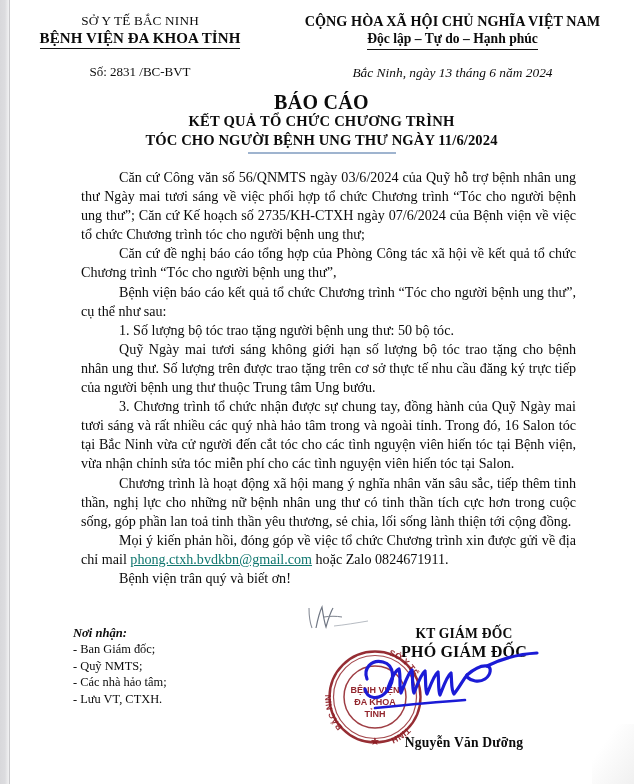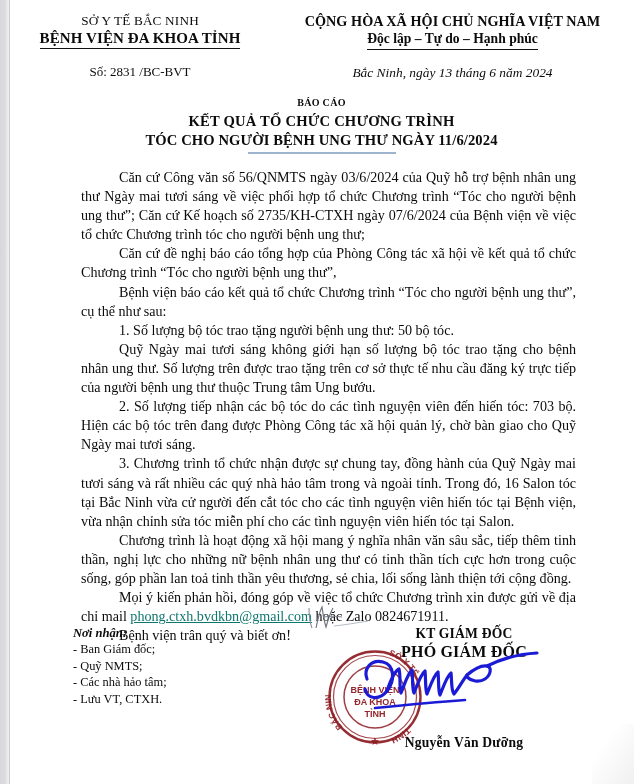--- a/index.html
+++ b/index.html
@@ -93,21 +93,21 @@
   }
 
   
   .title-block {
     position: absolute;
     left: 0; top: 93px;
     width: 625px;
     text-align: center;
     font-weight: bold;
   }
-  .title-1 { font-size: 10px; line-height: 19px; letter-spacing: .3px; }
+  .title-1 { font-size: 20px; line-height: 19px; letter-spacing: .3px; }
   .title-2 { font-size: 14.6px; line-height: 19px; letter-spacing: .2px; }
   .title-3 { font-size: 14.6px; line-height: 19px; letter-spacing: .1px; }
   .title-rule {
     width: 148px;
     height: 2px;
     background: #9fb4cf;
     margin: 2px auto 0;
   }
 
   
@@ -227,21 +227,20 @@
     <div class="title-3">TÓC CHO NGƯỜI BỆNH UNG THƯ NGÀY 11/6/2024</div>
     <div class="title-rule"></div>
   </div>
 
   <div class="body">
     <p>Căn cứ Công văn số 56/QNMTS ngày 03/6/2024 của Quỹ hỗ trợ bệnh nhân ung thư Ngày mai tươi sáng về việc phối hợp tổ chức Chương trình “Tóc cho người bệnh ung thư”; Căn cứ Kế hoạch số 2735/KH-CTXH ngày 07/6/2024 của Bệnh viện về việc tổ chức Chương trình tóc cho người bệnh ung thư;</p>
     <p>Căn cứ đề nghị báo cáo tổng hợp của Phòng Công tác xã hội về kết quả tổ chức Chương trình “Tóc cho người bệnh ung thư”,</p>
     <p>Bệnh viện báo cáo kết quả tổ chức Chương trình “Tóc cho người bệnh ung thư”, cụ thể như sau:</p>
     <p>1. Số lượng bộ tóc trao tặng người bệnh ung thư: 50 bộ tóc.</p>
     <p>Quỹ Ngày mai tươi sáng không giới hạn số lượng bộ tóc trao tặng cho bệnh nhân ung thư. Số lượng trên được trao tặng trên cơ sở thực tế nhu cầu đăng ký trực tiếp của người bệnh ung thư thuộc Trung tâm Ung bướu.</p>
-    <p>2. Số lượng tiếp nhận các bộ tóc do các tình nguyện viên đến hiến tóc: 703 bộ. Hiện các bộ tóc trên đang được Phòng Công tác xã hội quản lý, chờ bàn giao cho Quỹ Ngày mai tươi sáng.</p>
     <p>3. Chương trình tổ chức nhận được sự chung tay, đồng hành của Quỹ Ngày mai tươi sáng và rất nhiều các quý nhà hảo tâm trong và ngoài tỉnh. Trong đó, 16 Salon tóc tại Bắc Ninh vừa cử người đến cắt tóc cho các tình nguyện viên hiến tóc tại Bệnh viện, vừa nhận chỉnh sửa tóc miễn phí cho các tình nguyện viên hiến tóc tại Salon.</p>
     <p>Chương trình là hoạt động xã hội mang ý nghĩa nhân văn sâu sắc, tiếp thêm tinh thần, nghị lực cho những nữ bệnh nhân ung thư có tinh thần tích cực hơn trong cuộc sống, góp phần lan toả tinh thần yêu thương, sẻ chia, lối sống lành thiện tới cộng đồng.</p>
     <p><span>Mọi ý kiến phản hồi, đóng góp về việc tổ chức Chương trình xin được gửi về địa chỉ mail </span><a href="#" class="mail-link">phong.ctxh.bvdkbn@gmail.com</a><span> hoặc Zalo 0824671911.</span></p>
     <p>Bệnh viện trân quý và biết ơn!</p>
   </div>
 
   <svg class="initial-mark" viewBox="0 0 70 30">
     <path d="M3 4 C3 12, 4 19, 6 24" stroke="#8a8f9a" stroke-width="1.1" fill="none"></path>
     <path d="M10 24 C12 14, 14 7, 16 3 C17 10, 18 17, 20 23 C22 16, 24 9, 27 4" stroke="#6f7683" stroke-width="1.2" fill="none"></path>
     <path d="M18 13 C24 12, 30 12, 36 13" stroke="#7d838e" stroke-width="1" fill="none"></path>

